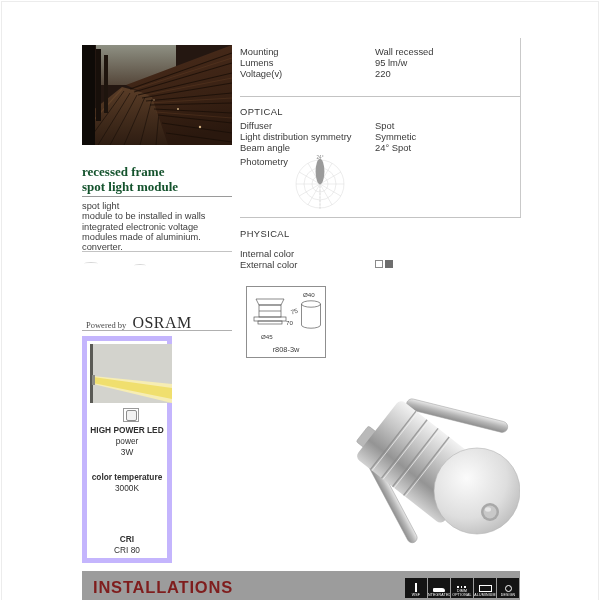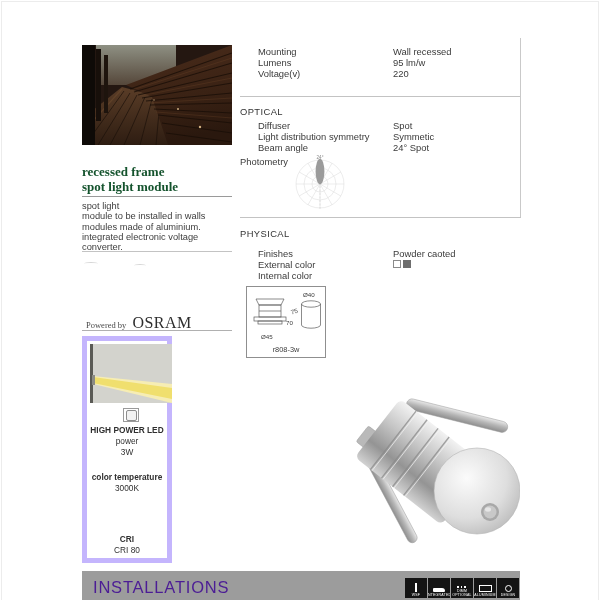--- a/index.html
+++ b/index.html
@@ -27,33 +27,33 @@
   .led-icon{position:absolute;left:36px;top:67px;width:16px;height:14px;border:1px solid #9a9a9a;
     box-sizing:border-box;display:flex;align-items:center;justify-content:center;}
   .led-icon .chip{width:9px;height:9px;border:1px solid #8d8d8d;border-radius:2px;background:#f2f2f2;}
   .led-text{position:absolute;left:0;top:84px;width:100%;}
   .b{font-weight:bold;}
   .mt14{margin-top:14px;}
   .cri-block{position:absolute;left:0;top:193px;width:100%;}
 
   
   .spec-group{left:240px;width:282px;font-size:9.4px;line-height:11.2px;}
-  .srow{display:flex;margin-left:18px;}
+  .srow{display:flex;}
   .srow .lab{width:135px;flex:none;}
   .srow .val{flex:1;}
   .sec-title{font-size:9.4px;letter-spacing:.4px;color:#333;}
   .vline{width:0;border-left:1px solid #c9c9c9;}
   .swatches{display:flex;gap:2px;margin-top:1px;}
   .sw{width:8px;height:8px;box-sizing:border-box;}
   .draw-box{left:246px;top:286px;width:80px;height:72px;border:1px solid #8f8f8f;box-sizing:border-box;}
   .product-photo{left:356px;top:392px;width:164px;height:178px;}
 
   
   .footer-bar{left:82px;top:571px;width:438px;height:29px;background:#9c9c9c;}
-  .footer-title{position:absolute;left:11px;top:7px;font-size:16.5px;letter-spacing:.8px;color:#4c1d95;}
+  .footer-title{position:absolute;left:11px;top:7px;font-size:16.5px;letter-spacing:.8px;color:#7f1d1d;font-weight:bold;}
   .badges{position:absolute;right:1px;top:7px;display:flex;gap:1px;}
   .tile{width:22px;height:20px;background:#141414;color:#fff;display:flex;flex-direction:column;
     align-items:center;justify-content:flex-end;padding-bottom:1px;box-sizing:border-box;overflow:hidden;}
   .tile .glyph{flex:none;}
   .tile .t{font-size:3.5px;line-height:4px;text-align:center;letter-spacing:.2px;}
   .g-bar{width:1.5px;height:9px;background:#fff;margin-bottom:1px;}
   .g-driver{width:12px;height:4px;background:#fff;border-radius:1px 3px 1px 1px;margin-bottom:1px;}
   .g-dots{width:10px;height:2px;margin-bottom:1px;background:
     repeating-linear-gradient(90deg,#fff 0 1.5px,transparent 1.5px 3.5px);}
   .g-ingot{width:11px;height:5px;border:0.5px solid #fff;margin-bottom:1px;}
@@ -104,22 +104,22 @@
 
 <div class="abs heading">
   <div>recessed frame</div>
   <div>spot light module</div>
 </div>
 <div class="abs hr" style="left:82px;top:196px;width:150px;"></div>
 
 <div class="abs desc">
   <div>spot light</div>
   <div>module to be installed in walls</div>
+  <div>integrated electronic voltage</div>
   <div>modules made of aluminium.</div>
-  <div>integrated electronic voltage</div>
   <div>converter.</div>
 </div>
 <div class="abs hr light" style="left:82px;top:251px;width:150px;"></div>
 
 <div class="abs artifact" style="left:84px;top:262px;width:14px;"></div>
 <div class="abs artifact" style="left:134px;top:264px;width:12px;"></div>
 
 <div class="abs powered">
   <span>Powered by</span><span class="brand">OSRAM</span>
 </div>
@@ -198,35 +198,31 @@
     <ellipse cx="33" cy="18.5" rx="4.4" ry="12.8" fill="#9b9b9b"></ellipse>
     <text x="33" y="5.5" text-anchor="middle" font-size="4.6" fill="#8a8a8a" font-family="Liberation Sans, sans-serif">24°</text>
   </svg>
 </div>
 
 <div class="abs hr light" style="left:240px;top:217px;width:281px;"></div>
 
 <div class="abs sec-title" style="left:240px;top:228px;">PHYSICAL</div>
 <div class="abs spec-group" style="top:248px;">
   <div class="srow">
-    <div class="lab">Finishes</div>
-    <div class="val">Powder caoted</div>
+    <div class="lab">Internal color</div>
+    <div class="val"></div>
   </div>
   <div class="srow">
     <div class="lab">External color</div>
     <div class="val">
       <div class="swatches">
         <div class="sw" style="background:#ffffff;border:1px solid #8a8a8a;"></div>
         <div class="sw" style="background:#6e6e6e;border:1px solid #6e6e6e;"></div>
       </div>
     </div>
-  </div>
-  <div class="srow">
-    <div class="lab">Internal color</div>
-    <div class="val"></div>
   </div>
 </div>
 
 <div class="abs draw-box">
   <svg width="78" height="70" viewBox="0 0 78 70">
     <g stroke="#5a5a5a" stroke-width="0.7" fill="none">
 
       <polygon points="9,12 37,12 34,18 12,18"></polygon>
       <rect x="12" y="18" width="22" height="12"></rect>
       <line x1="12" y1="24" x2="34" y2="24"></line>

